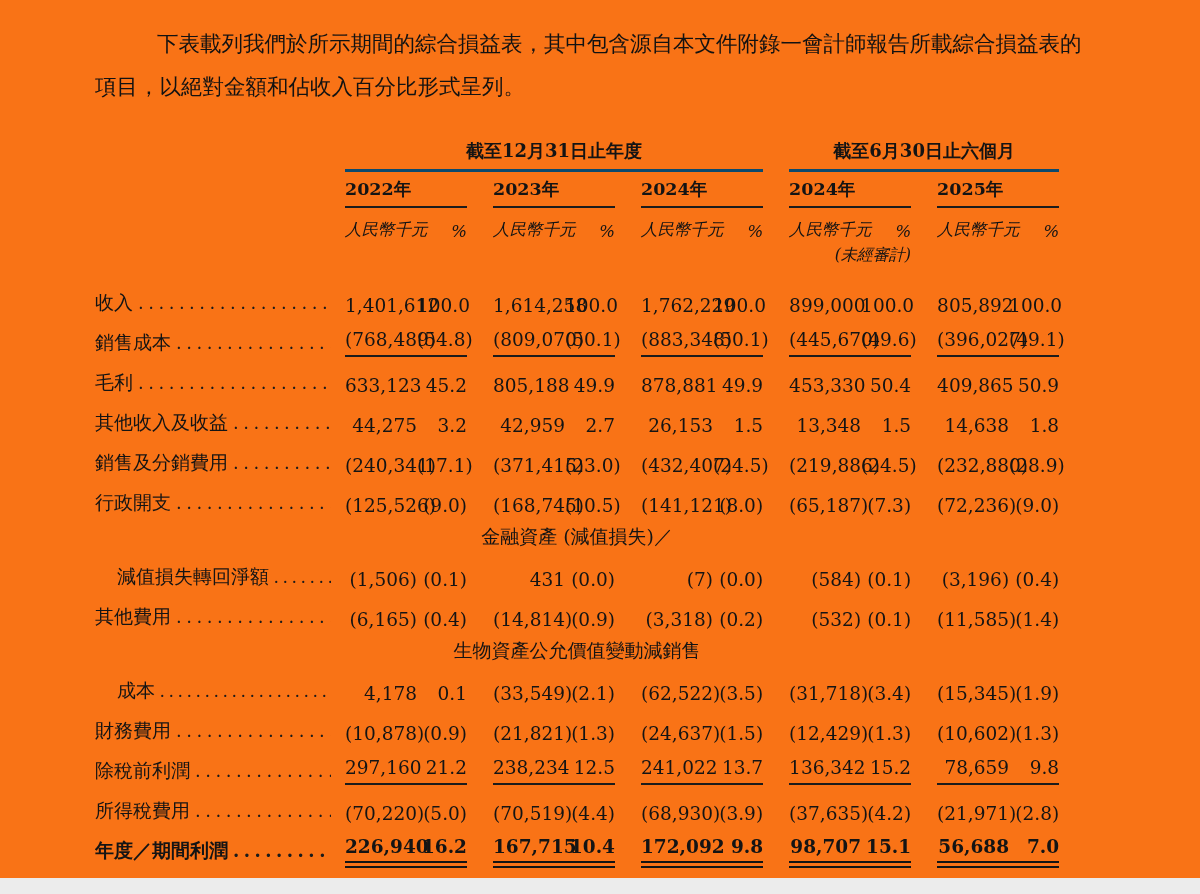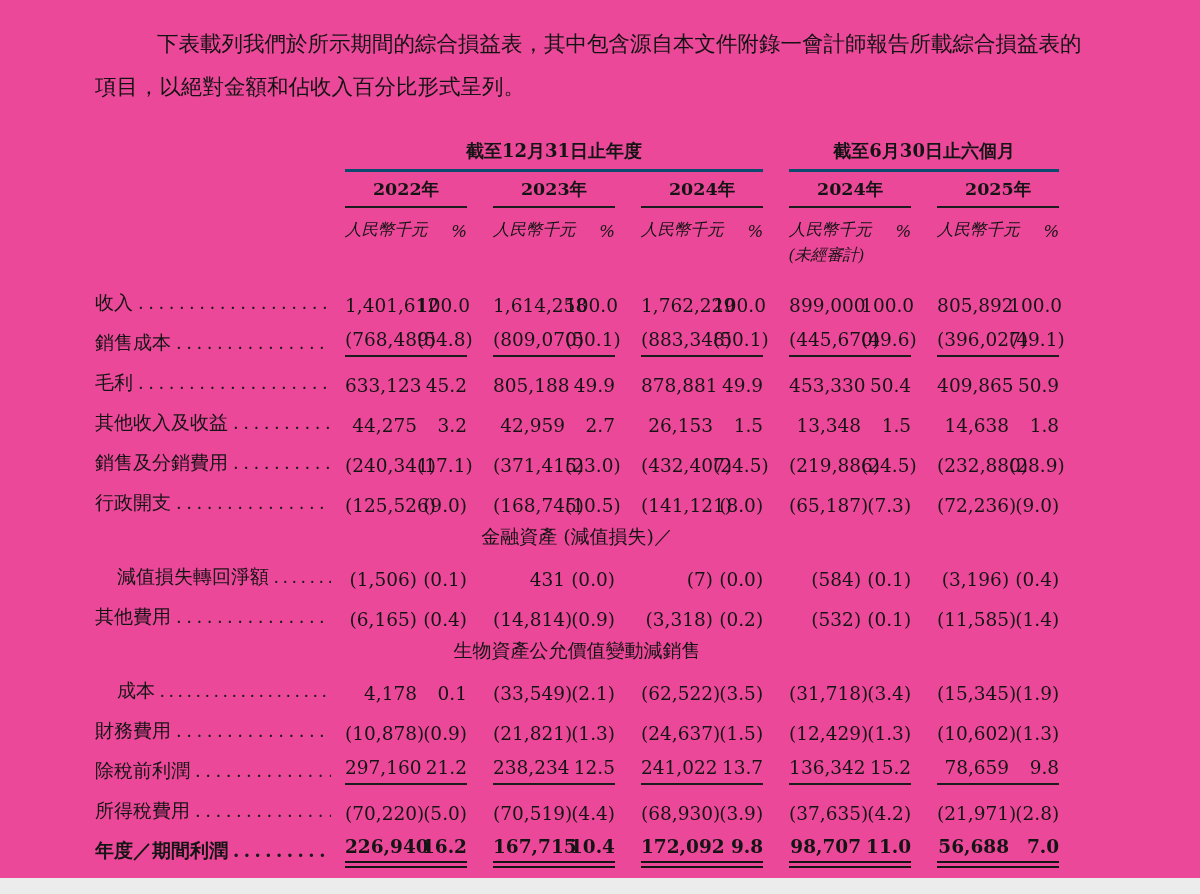--- a/index.html
+++ b/index.html
@@ -1,48 +1,48 @@
 <!DOCTYPE html>
 <html><head>
 <meta charset="utf-8">
 <style>
   html,body { margin:0; padding:0; }
   body {
     width:1200px; height:894px; position:relative; background:#ffffff;
     font-family:"DejaVu Serif","Liberation Serif",serif; color:#141414;
     overflow:hidden;
   }
-  .page { position:absolute; inset:0; background:#ec4899; overflow:hidden; }
+  .page { position:absolute; inset:0; background:#f97316; overflow:hidden; }
 
   .intro {
     position:absolute; left:95px; top:22px; width:988px; margin:0;
     font-size:21.5px; line-height:43px; text-indent:62px; color:#121212;
   }
 
   table.fin {
     position:absolute; left:95px; top:136px; width:964px;
     border-collapse:collapse; table-layout:fixed; font-size:19px;
   }
   td { padding:0; vertical-align:bottom; }
 
   tr.r-groups { height:34px; }
   .grp {
     font-weight:bold; font-size:18px; text-align:center;
     border-bottom:3px solid #0c4a6e; padding-bottom:6px; white-space:nowrap;
   }
   tr.r-years { height:37px; }
   .yr {
-    font-weight:bold; font-size:17.5px; text-align:center;
+    font-weight:bold; font-size:17.5px; 
     border-bottom:2px solid #1c1c1c; padding-bottom:5px; white-space:nowrap;
   }
   tr.r-units { height:36px; }
   .unit { font-style:italic; font-size:16.5px; text-align:left; white-space:nowrap; padding-bottom:2px; }
   .pct  { font-style:italic; font-size:16.5px; text-align:right; padding-bottom:2px; }
   tr.r-note { height:26px; }
-  .note { font-style:italic; font-size:16px; text-align:left; vertical-align:top; white-space:nowrap; padding-top:2px;font-family:Liberation Serif, serif; }
+  .note { font-style:italic; font-size:16px; text-align:right; vertical-align:top; white-space:nowrap; padding-top:2px; }
 
   tbody tr { height:40px; }
   tbody tr.first { height:47px; }
   tbody tr.secrow { height:34px; }
   tbody tr.bold { font-weight:bold; }
 
   .v, .p { text-align:right; white-space:nowrap; font-size:18.5px; }
   .u1 { border-bottom:2px solid #1c1c1c; padding-bottom:5px; }
   .u2 { border-bottom:7px double #141414; padding-bottom:4px; }
 
@@ -407,21 +407,21 @@
           <td class="v u2">226,940</td>
           <td class="p u2">16.2</td>
           <td></td>
           <td class="v u2">167,715</td>
           <td class="p u2">10.4</td>
           <td></td>
           <td class="v u2">172,092</td>
           <td class="p u2">9.8</td>
           <td></td>
           <td class="v u2">98,707</td>
-          <td class="p u2">11.0</td>
+          <td class="p u2">15.1</td>
           <td></td>
           <td class="v u2">56,688</td>
           <td class="p u2">7.0</td>
         </tr>
       </tbody>
   </table>
 
   <div class="bottom-band"></div>
 </div>
 

